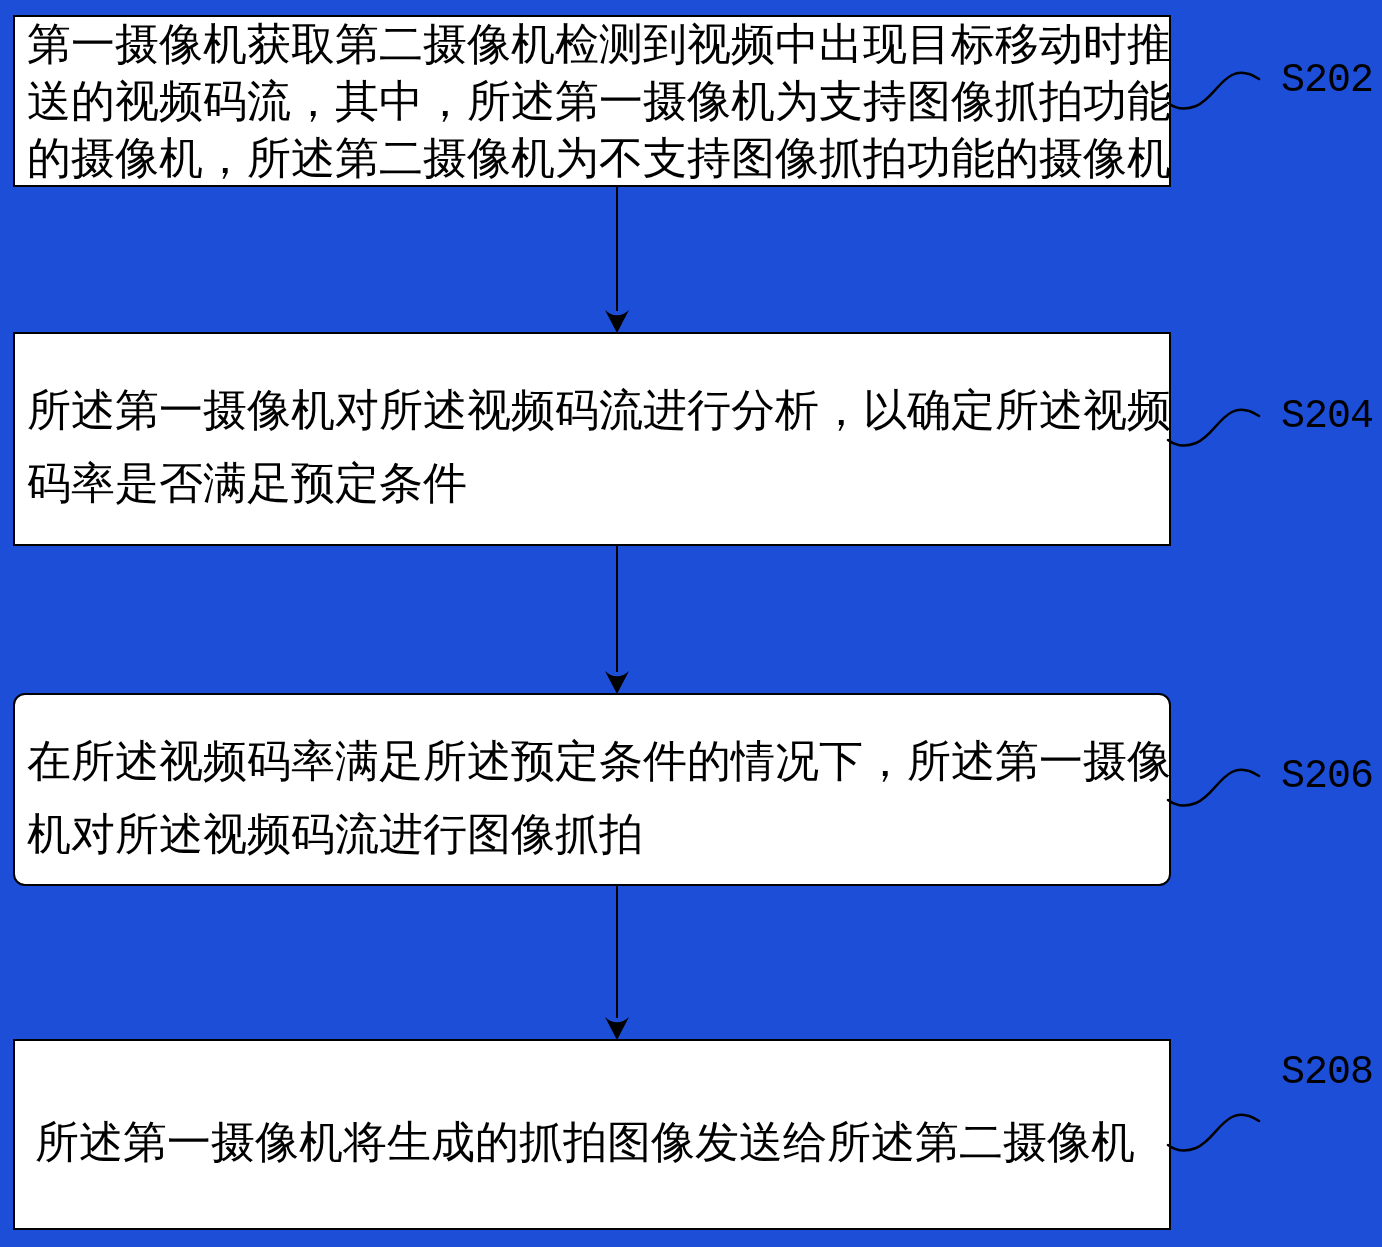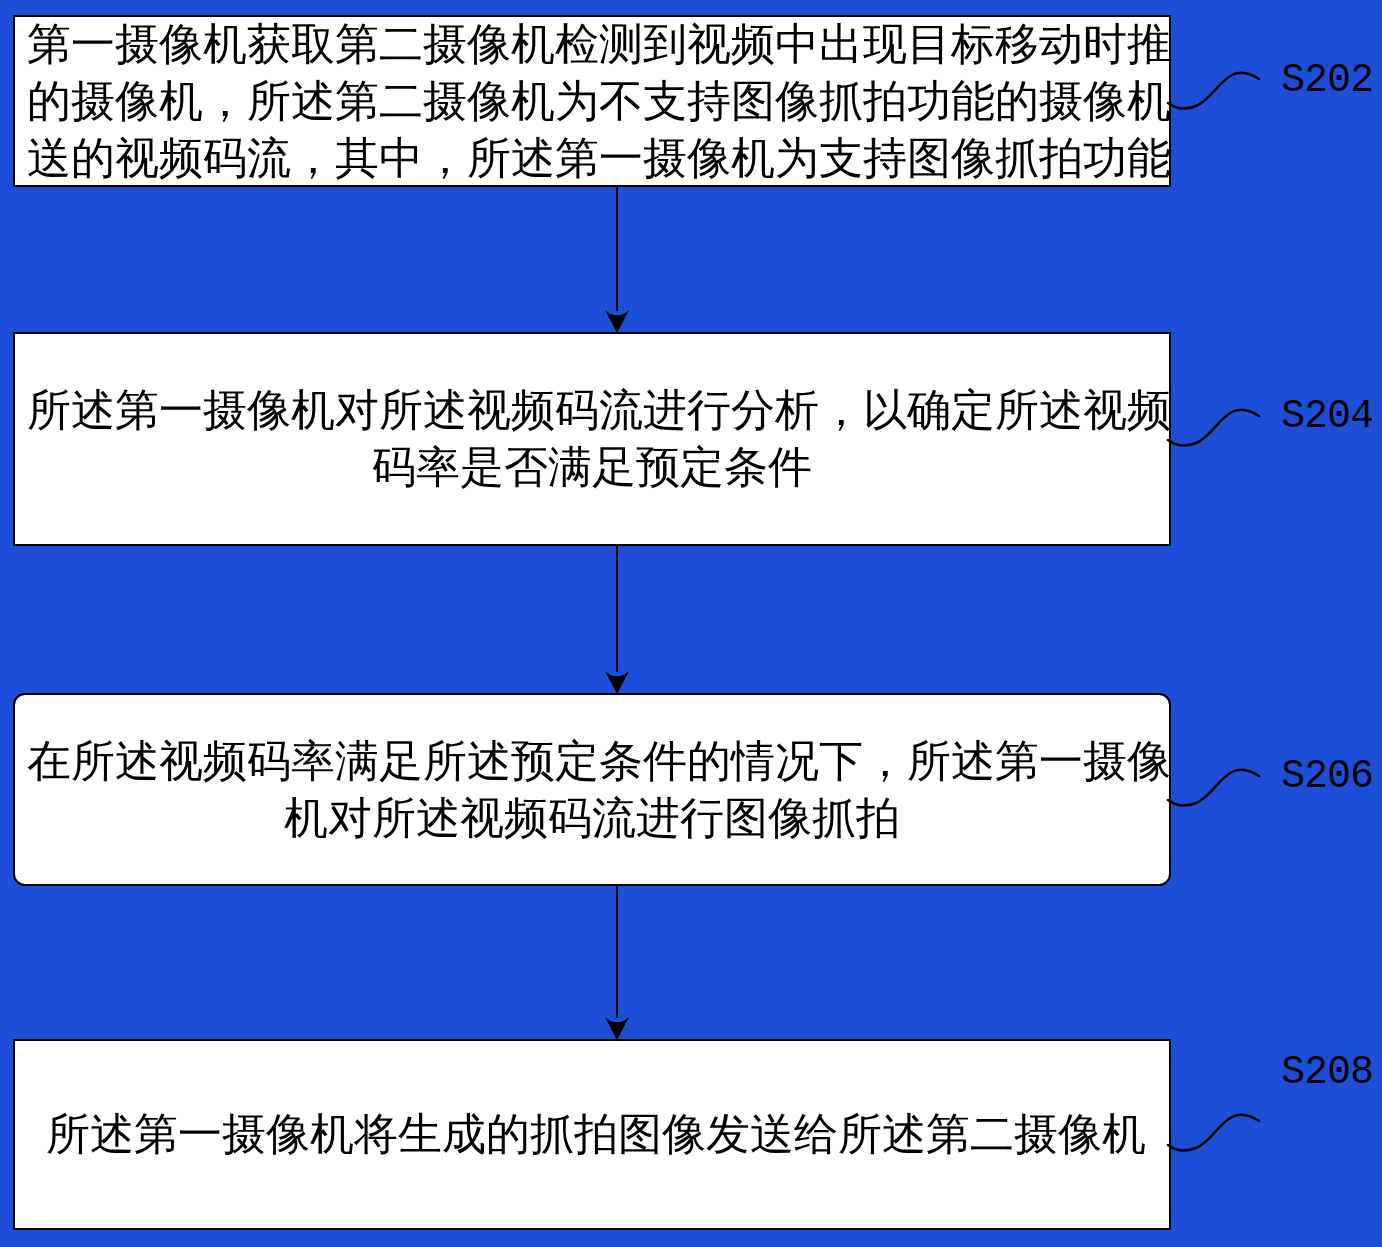--- a/index.html
+++ b/index.html
@@ -28,21 +28,21 @@
     justify-content: center;
     padding: 0 12px;
   }
   .box .line {
     font-size: 44px;
     line-height: 57px;
     letter-spacing: 0px;
     white-space: nowrap;
   }
   .box.align-left .line { text-align: left; }
-  .box.align-center .line { text-align: center; }
+  .box.align-center .line { text-align: left; margin-top: 16px; }
 
   .box1 { top: 15px;   height: 172px; }
   .box2 { top: 332px;  height: 214px; }
   .box3 { top: 693px;  height: 193px; border-radius: 12px; }
   .box4 { top: 1039px; height: 191px; padding-left: 20px; }
 
   .arrow {
     position: absolute;
     left: 604px;
     width: 26px;
@@ -79,22 +79,22 @@
   .lbl3 { top: 754px; }
   .lbl4 { top: 1050px; }
 </style>
 </head>
 <body>
 
 <div class="canvas">
 
   <div class="box box1 align-left">
     <div class="line">第一摄像机获取第二摄像机检测到视频中出现目标移动时推</div>
+    <div class="line">送的视频码流，其中，所述第一摄像机为支持图像抓拍功能</div>
     <div class="line">的摄像机，所述第二摄像机为不支持图像抓拍功能的摄像机</div>
-    <div class="line">送的视频码流，其中，所述第一摄像机为支持图像抓拍功能</div>
   </div>
 
   <svg class="arrow arrow1" viewBox="0 0 26 146" aria-hidden="true">
     <line x1="13" y1="0" x2="13" y2="124" stroke="#000000" stroke-width="2"></line>
     <path d="M1 123 C8 130 18 130 25 123 L13 146 Z" fill="#000000"></path>
   </svg>
 
   <div class="box box2 align-center">
     <div class="line">所述第一摄像机对所述视频码流进行分析，以确定所述视频</div>
     <div class="line">码率是否满足预定条件</div>

